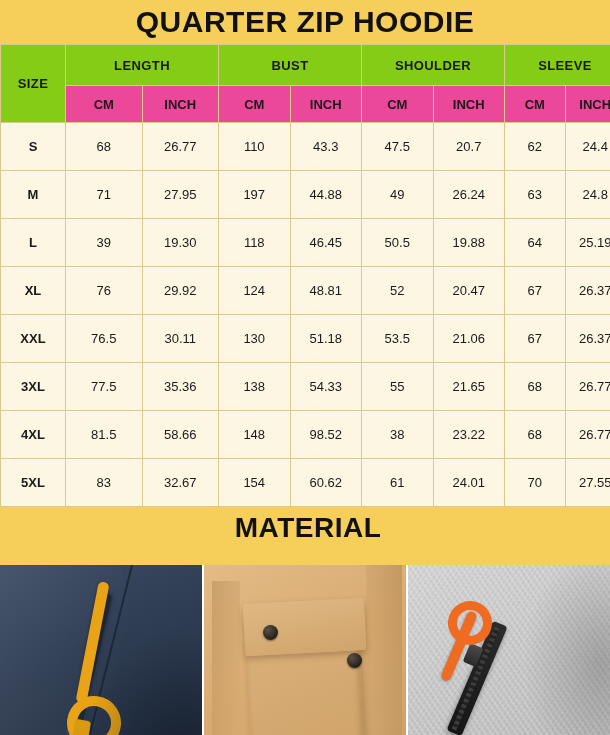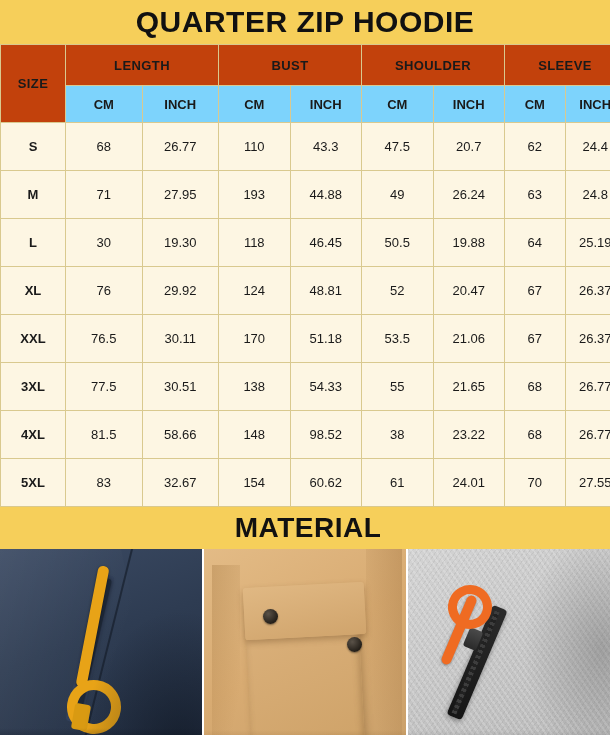--- a/index.html
+++ b/index.html
@@ -29,47 +29,47 @@
     letter-spacing: 0.5px;
   }
   #title-main {
     font-size: 30px;
     line-height: 44px;
     height: 44px;
   }
   #title-material {
     font-size: 28px;
     line-height: 42px;
-    height: 42px;
+    height: 58px;
     padding-left: 6px;
   }
 
   
   table.size-table {
     width: 610px;
     border-collapse: collapse;
     table-layout: fixed;
   }
   table.size-table td,
   table.size-table th {
     border: 1px solid #d9c98f;
     text-align: center;
     vertical-align: middle;
     font-size: 13px;
     color: #1a1a1a;
   }
   .hdr-main {
-    background: #c2410c;
+    background: #84cc16;
     font-weight: bold;
     font-size: 14.5px;
     height: 38px;
     letter-spacing: 0.4px;
   }
   .hdr-unit {
-    background: #7dd3fc;
+    background: #ec4899;
     font-weight: bold;
     font-size: 13px;
     height: 34px;
   }
   .size-cell {
     background: #fdf6e3;
     font-weight: bold;
     font-size: 13.5px;
   }
   .val-cell {
@@ -316,30 +316,30 @@
         <td class="val-cell">43.3</td>
         <td class="val-cell">47.5</td>
         <td class="val-cell">20.7</td>
         <td class="val-cell">62</td>
         <td class="val-cell">24.4</td>
       </tr>
       <tr>
         <td class="size-cell">M</td>
         <td class="val-cell">71</td>
         <td class="val-cell">27.95</td>
-        <td class="val-cell">193</td>
+        <td class="val-cell">197</td>
         <td class="val-cell">44.88</td>
         <td class="val-cell">49</td>
         <td class="val-cell">26.24</td>
         <td class="val-cell">63</td>
         <td class="val-cell">24.8</td>
       </tr>
       <tr>
         <td class="size-cell">L</td>
-        <td class="val-cell">30</td>
+        <td class="val-cell">39</td>
         <td class="val-cell">19.30</td>
         <td class="val-cell">118</td>
         <td class="val-cell">46.45</td>
         <td class="val-cell">50.5</td>
         <td class="val-cell">19.88</td>
         <td class="val-cell">64</td>
         <td class="val-cell">25.19</td>
       </tr>
       <tr>
         <td class="size-cell">XL</td>
@@ -349,31 +349,31 @@
         <td class="val-cell">48.81</td>
         <td class="val-cell">52</td>
         <td class="val-cell">20.47</td>
         <td class="val-cell">67</td>
         <td class="val-cell">26.37</td>
       </tr>
       <tr>
         <td class="size-cell">XXL</td>
         <td class="val-cell">76.5</td>
         <td class="val-cell">30.11</td>
-        <td class="val-cell">170</td>
+        <td class="val-cell">130</td>
         <td class="val-cell">51.18</td>
         <td class="val-cell">53.5</td>
         <td class="val-cell">21.06</td>
         <td class="val-cell">67</td>
         <td class="val-cell">26.37</td>
       </tr>
       <tr>
         <td class="size-cell">3XL</td>
         <td class="val-cell">77.5</td>
-        <td class="val-cell">30.51</td>
+        <td class="val-cell">35.36</td>
         <td class="val-cell">138</td>
         <td class="val-cell">54.33</td>
         <td class="val-cell">55</td>
         <td class="val-cell">21.65</td>
         <td class="val-cell">68</td>
         <td class="val-cell">26.77</td>
       </tr>
       <tr>
         <td class="size-cell">4XL</td>
         <td class="val-cell">81.5</td>

